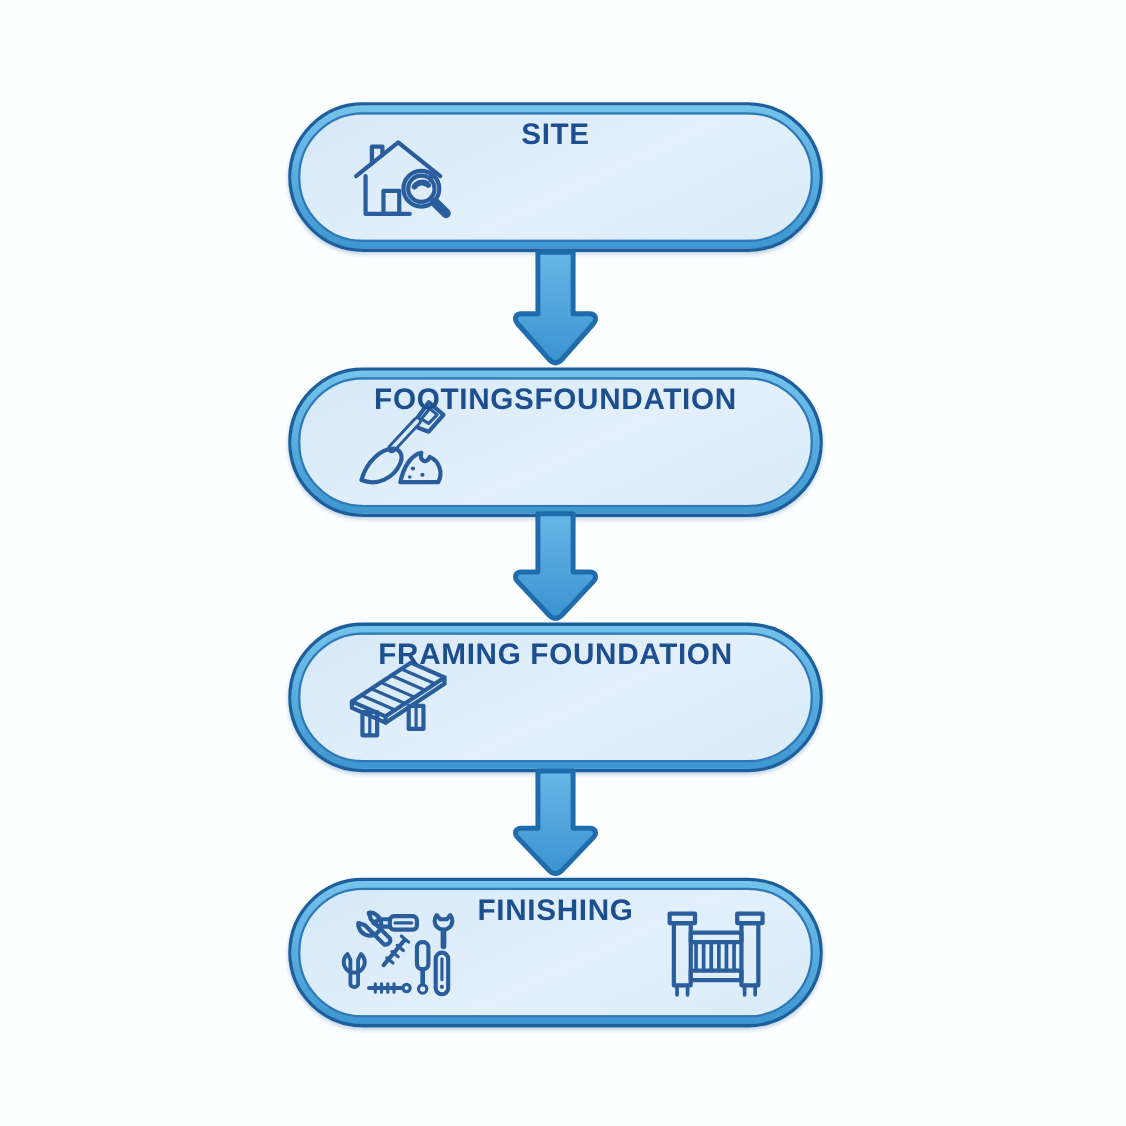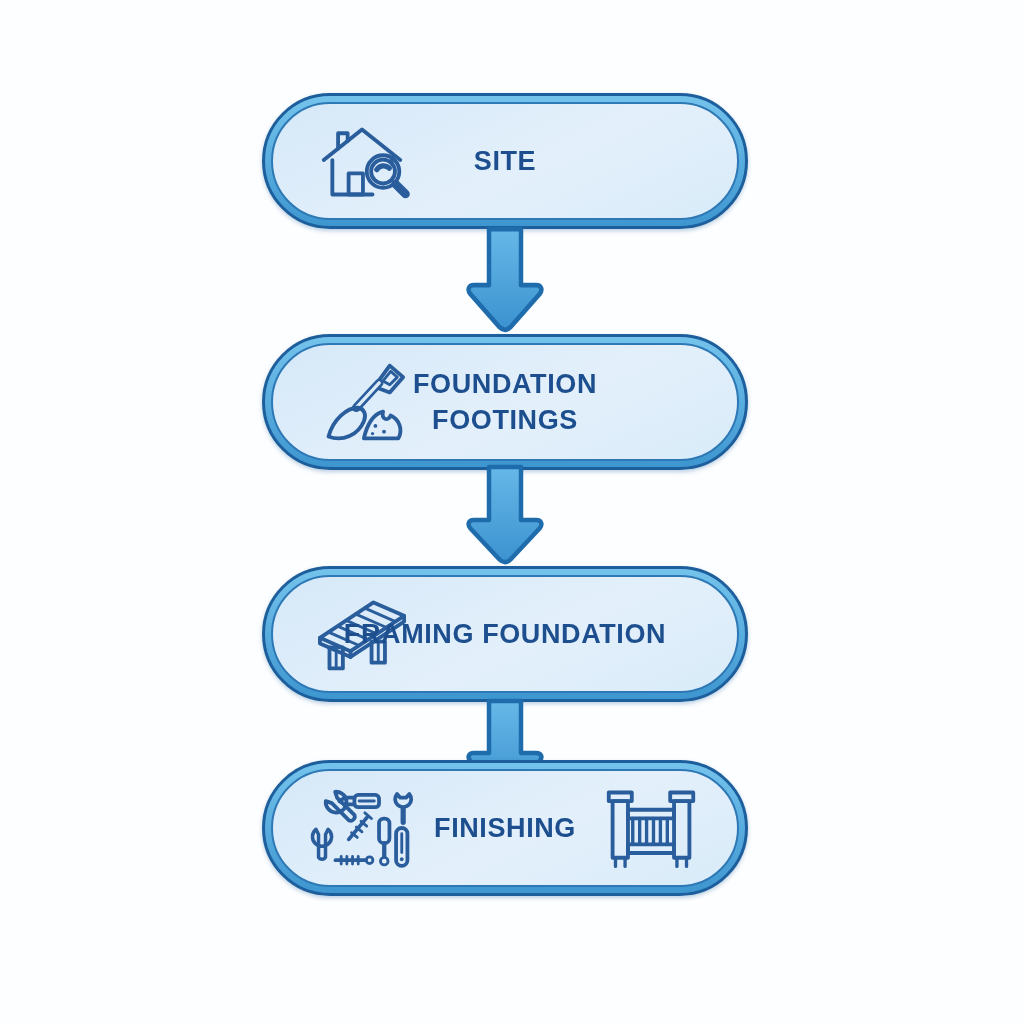--- a/index.html
+++ b/index.html
@@ -13,21 +13,21 @@
   body{font-family:"Liberation Sans",sans-serif;background:var(--page-bg);}
   .canvas{position:relative;width:1024px;height:1024px;background:var(--page-bg);overflow:hidden;}
 
   .step{position:absolute;left:262px;width:486px;height:136px;border-radius:68px;
     background:linear-gradient(180deg,var(--box-band-a) 0%,var(--box-band-b) 100%);
     border:3.5px solid var(--box-border-dark);
     box-shadow:0 2px 4px rgba(29,95,156,.30);box-sizing:border-box;}
   .step-inner{position:absolute;inset:6px;border-radius:60px;
     background:linear-gradient(155deg,var(--box-fill-a) 0%,var(--box-fill-b) 55%,#d9ebf9 100%);
     border:2.5px solid var(--box-inner-line);box-sizing:border-box;}
-  .label{position:absolute;inset:0;display:flex;flex-direction:column;justify-content:center;
+  .label{position:absolute;inset:0;display:flex;flex-direction:row;justify-content:center;
     text-align:center;color:var(--text);font-weight:700;font-size:27px;line-height:36px;
     letter-spacing:.6px;}
   .label span{display:block;}
   .icon{position:absolute;top:50%;transform:translateY(-50%);}
   .icon svg{display:block;width:100%;height:100%;}
   .icon-left{left:36px;width:106px;height:88px;}
   .icon-right{right:38px;width:96px;height:88px;}
   .ic{stroke:var(--icon-stroke);fill:none;stroke-width:4;stroke-linecap:round;stroke-linejoin:round;}
   .ic-thick{stroke:var(--icon-stroke);fill:none;stroke-width:9;stroke-linecap:round;}
   .ic-core{stroke:#dcebf8;fill:none;stroke-width:3.5;stroke-linecap:round;}
@@ -83,22 +83,22 @@
           <path class="ic-thick" d="M44 52 L68 26"></path>
           <path class="ic-core" d="M44 52 L68 26"></path>
           <path class="ic" d="M46 52 C34 52 20 64 15 82 C30 88 46 80 52 66 C55 59 52 53 46 52 Z"></path>
           <path class="ic" d="M52 84 L88 84 C93 75 89 64 80 60 C77 67 70 64 72 56 C62 58 55 70 52 84 Z"></path>
           <circle class="ic-fill" cx="64" cy="71" r="2"></circle>
           <circle class="ic-fill" cx="73" cy="77" r="2"></circle>
           <circle class="ic-fill" cx="61" cy="79" r="1.7"></circle>
         </svg>
       </span>
       <div class="label">
+        <span>FOOTINGS</span>
         <span>FOUNDATION</span>
-        <span>FOOTINGS</span>
       </div>
     </div>
   </section>
 
   <svg class="arrow" style="top:464px;height:104px" viewBox="0 0 86 104" preserveAspectRatio="none">
     <path d="M27 3 L59 3 L59 56 L74 56 C79.5 56 81 60.5 77.5 64.5 L48.5 95.5 C45 99 41 99 37.5 95.5 L8.5 64.5 C5 60.5 6.5 56 12 56 L27 56 Z"></path>
   </svg>
 
   <section class="step" style="top:566px">
     <div class="step-inner">
@@ -122,21 +122,21 @@
         <span>FRAMING FOUNDATION</span>
         <span></span>
       </div>
     </div>
   </section>
 
   <svg class="arrow" style="top:698px;height:102px" viewBox="0 0 86 104" preserveAspectRatio="none">
     <path d="M27 3 L59 3 L59 56 L74 56 C79.5 56 81 60.5 77.5 64.5 L48.5 95.5 C45 99 41 99 37.5 95.5 L8.5 64.5 C5 60.5 6.5 56 12 56 L27 56 Z"></path>
   </svg>
 
-  <section class="step" style="top:760px">
+  <section class="step" style="top:798px">
     <div class="step-inner">
       <span class="icon icon-left">
         <svg viewBox="0 0 112 92">
 
           <g transform="translate(6,0) rotate(-45 28 24)">
             <path class="ic" d="M21 8 A11 11 0 1 0 35 8 L32 14 L32 40 A4.5 4.5 0 0 1 24 40 L24 14 Z"></path>
           </g>
 
           <g transform="translate(-12,40) scale(0.92)">
             <path class="ic" d="M21 8 A11 11 0 1 0 35 8 L32 14 L32 40 A4.5 4.5 0 0 1 24 40 L24 14 Z"></path>

